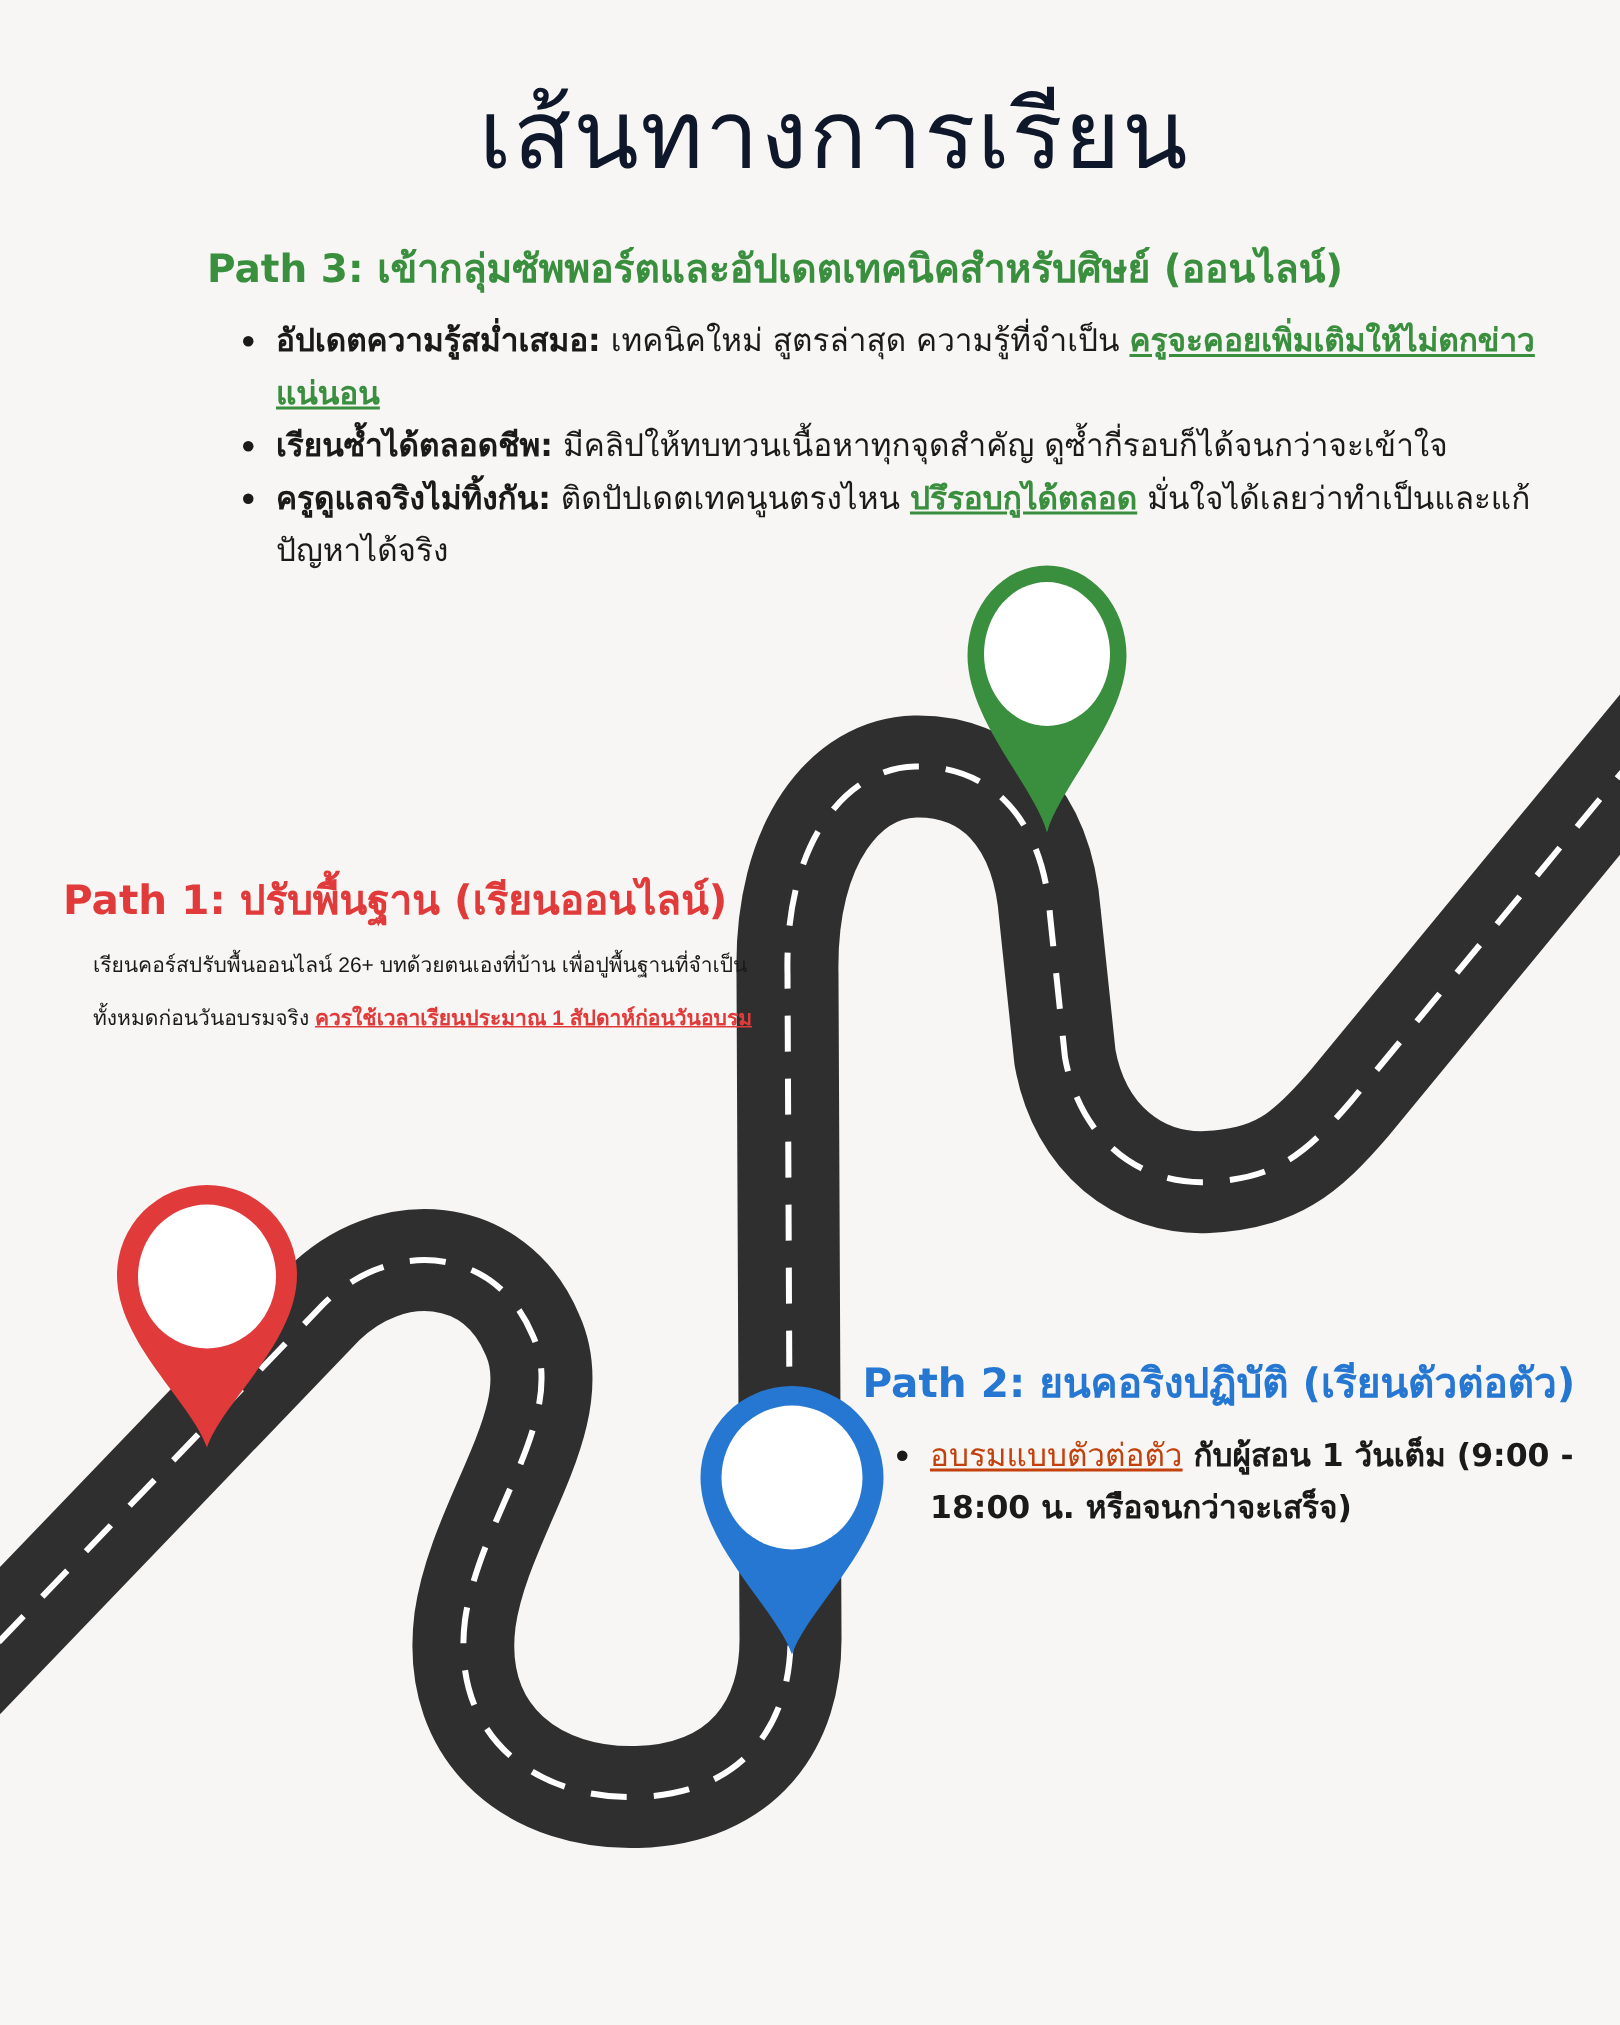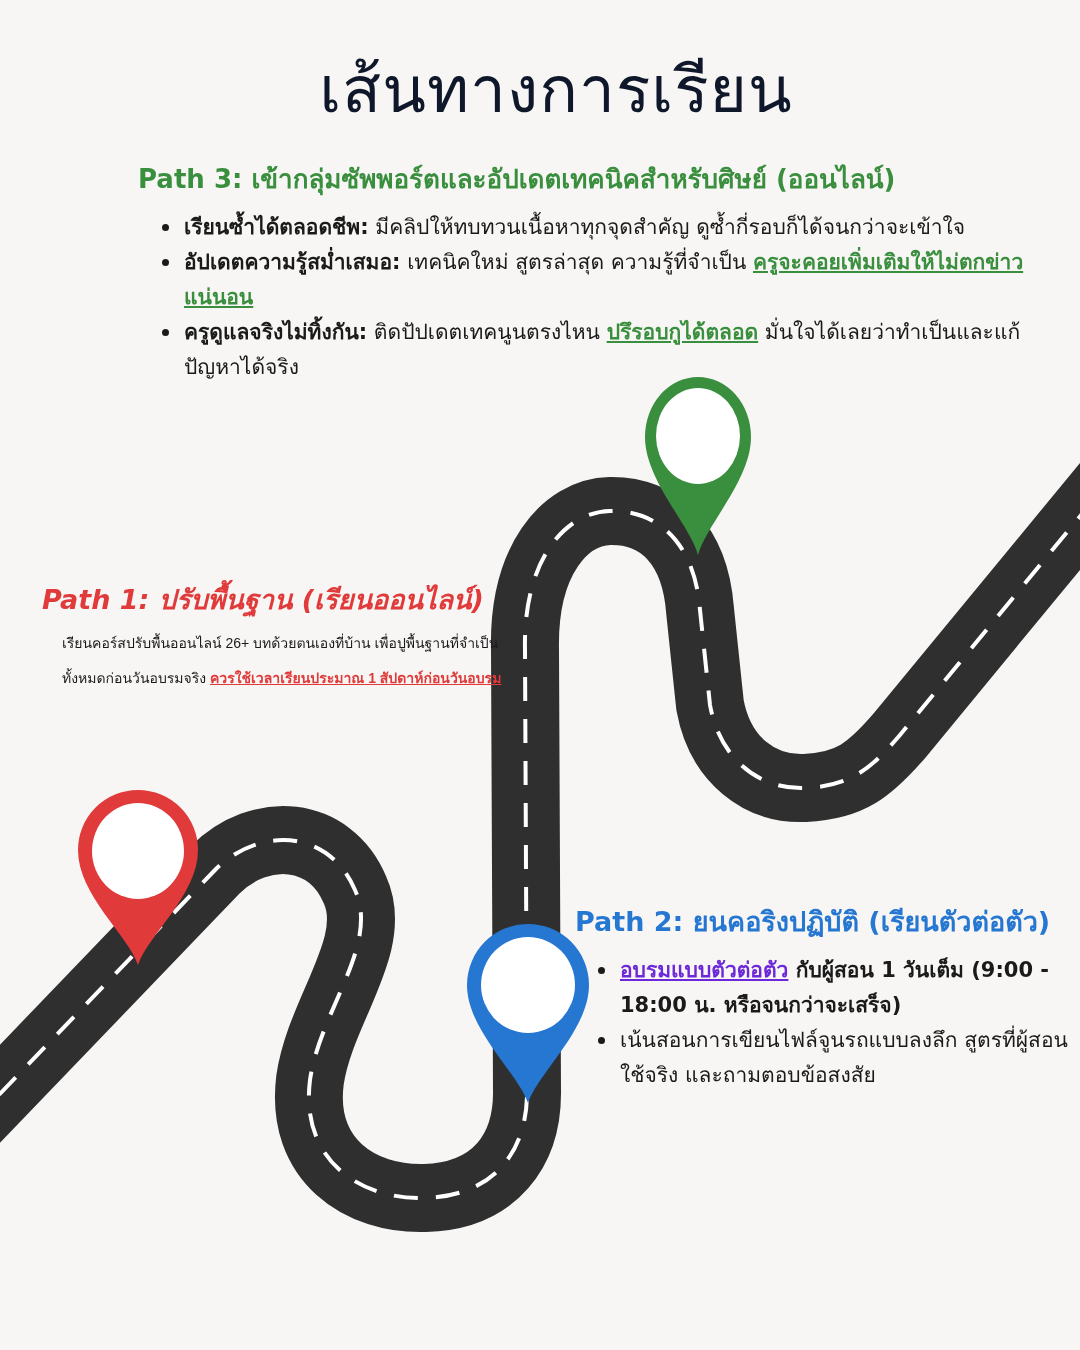--- a/index.html
+++ b/index.html
@@ -10,31 +10,31 @@
     color: #1a1a1a;
   }
   .road-svg { position: absolute; left: 0; top: 0; width: 1080px; height: 1350px; }
   .title {
     position: absolute; left: 16px; top: 38px; width: 1080px; text-align: center;
     font-size: 64px; font-weight: 400; color: #0f172a; letter-spacing: 1px;
     font-family: "DejaVu Sans", sans-serif;
   }
   .heading { position: absolute; font-weight: 700; font-size: 27px; white-space: nowrap; font-family: "DejaVu Sans", sans-serif; }
   .h3 { left: 138px; top: 158px; color: #3a8f3e; font-size: 26px; }
-  .h1 { left: 42px; top: 578px; color: #e03a3a; font-style: italic; }
+  .h1 { left: 42px; top: 578px; color: #e03a3a; }
   .h2 { left: 575px; top: 900px; color: #2577d1; }
   ul { position: absolute; margin: 0; padding: 0; list-style: none; font-size: 21px; line-height: 35px; font-family: "DejaVu Sans", sans-serif; }
   ul li { position: relative; padding-left: 26px; }
   ul li::before { content: ""; position: absolute; left: 4px; top: 14px; width: 7px; height: 7px; border-radius: 50%; background: #1a1a1a; }
   .list3 { left: 158px; top: 210px; width: 880px; }
   .list2 { left: 594px; top: 953px; width: 480px; font-size: 21px; }
   b { font-weight: 700; }
   .link-green { color: #3a8f3e; font-weight: 700; text-decoration: underline; }
   .link-red { color: #e03a3a; font-weight: 700; text-decoration: underline; }
-  .link-blue { color: #6d28d9; font-weight: 700; text-decoration: underline; }
+  .link-blue { color: #c2410c; font-weight: 400; text-decoration: underline; }
   .p1 { position: absolute; left: 38px; top: 626px; width: 450px; font-size: 14px; line-height: 35px; font-family: Liberation Sans, sans-serif; margin-left: 24px; }
 </style>
 </head>
 <body>
 
 <svg class="road-svg" viewBox="0 0 1080 1350" xmlns="http://www.w3.org/2000/svg">
   <g>
     <path id="road" d="M -30 1125
              L 215 870
              C 260 825, 330 830, 355 890
@@ -77,36 +77,33 @@
     <path d="M 698 555 C 690 525, 645 480, 645 437 A 53 60 0 1 1 751 437 C 751 480, 706 525, 698 555 Z" fill="#3a8f3e"></path>
     <ellipse cx="698" cy="436" rx="42" ry="48" fill="#ffffff"></ellipse>
   </g>
 </svg>
 
 <div class="title">เส้นทางการเรียน</div>
 
 <div class="heading h3">Path 3: เข้ากลุ่มซัพพอร์ตและอัปเดตเทคนิคสำหรับศิษย์ (ออนไลน์)</div>
 <ul class="list3">
   <li>
-    <b>เรียนซ้ำได้ตลอดชีพ:</b><span> มีคลิปให้ทบทวนเนื้อหาทุกจุดสำคัญ ดูซ้ำกี่รอบก็ได้จนกว่าจะเข้าใจ</span>
+    <b>อัปเดตความรู้สม่ำเสมอ:</b><span> เทคนิคใหม่ สูตรล่าสุด ความรู้ที่จำเป็น </span><span class="link-green">ครูจะคอยเพิ่มเติมให้ไม่ตกข่าวแน่นอน</span>
   </li>
   <li>
-    <b>อัปเดตความรู้สม่ำเสมอ:</b><span> เทคนิคใหม่ สูตรล่าสุด ความรู้ที่จำเป็น </span><span class="link-green">ครูจะคอยเพิ่มเติมให้ไม่ตกข่าวแน่นอน</span>
+    <b>เรียนซ้ำได้ตลอดชีพ:</b><span> มีคลิปให้ทบทวนเนื้อหาทุกจุดสำคัญ ดูซ้ำกี่รอบก็ได้จนกว่าจะเข้าใจ</span>
   </li>
   <li>
     <b>ครูดูแลจริงไม่ทิ้งกัน:</b><span> ติดปัปเดตเทคนูนตรงไหน </span><span class="link-green">ปรึรอบกูได้ตลอด</span><span> มั่นใจได้เลยว่าทำเป็นและแก้ปัญหาได้จริง</span>
   </li>
 </ul>
 
 <div class="heading h1">Path 1: ปรับพื้นฐาน (เรียนออนไลน์)</div>
 <div class="p1">
   <span>เรียนคอร์สปรับพื้นออนไลน์ 26+ บทด้วยตนเองที่บ้าน เพื่อปูพื้นฐานที่จำเป็นทั้งหมดก่อนวันอบรมจริง </span><span class="link-red">ควรใช้เวลาเรียนประมาณ 1 สัปดาห์ก่อนวันอบรม</span>
 </div>
 
 <div class="heading h2">Path 2: ยนคอริงปฏิบัติ (เรียนตัวต่อตัว)</div>
 <ul class="list2">
   <li>
     <span class="link-blue">อบรมแบบตัวต่อตัว</span><b> กับผู้สอน 1 วันเต็ม (9:00 - 18:00 น. หรือจนกว่าจะเสร็จ)</b>
   </li>
-  <li>
-    <span>เน้นสอนการเขียนไฟล์จูนรถแบบลงลึก สูตรที่ผู้สอนใช้จริง และถามตอบข้อสงสัย</span>
-  </li>
 </ul>
 
 </body></html>

